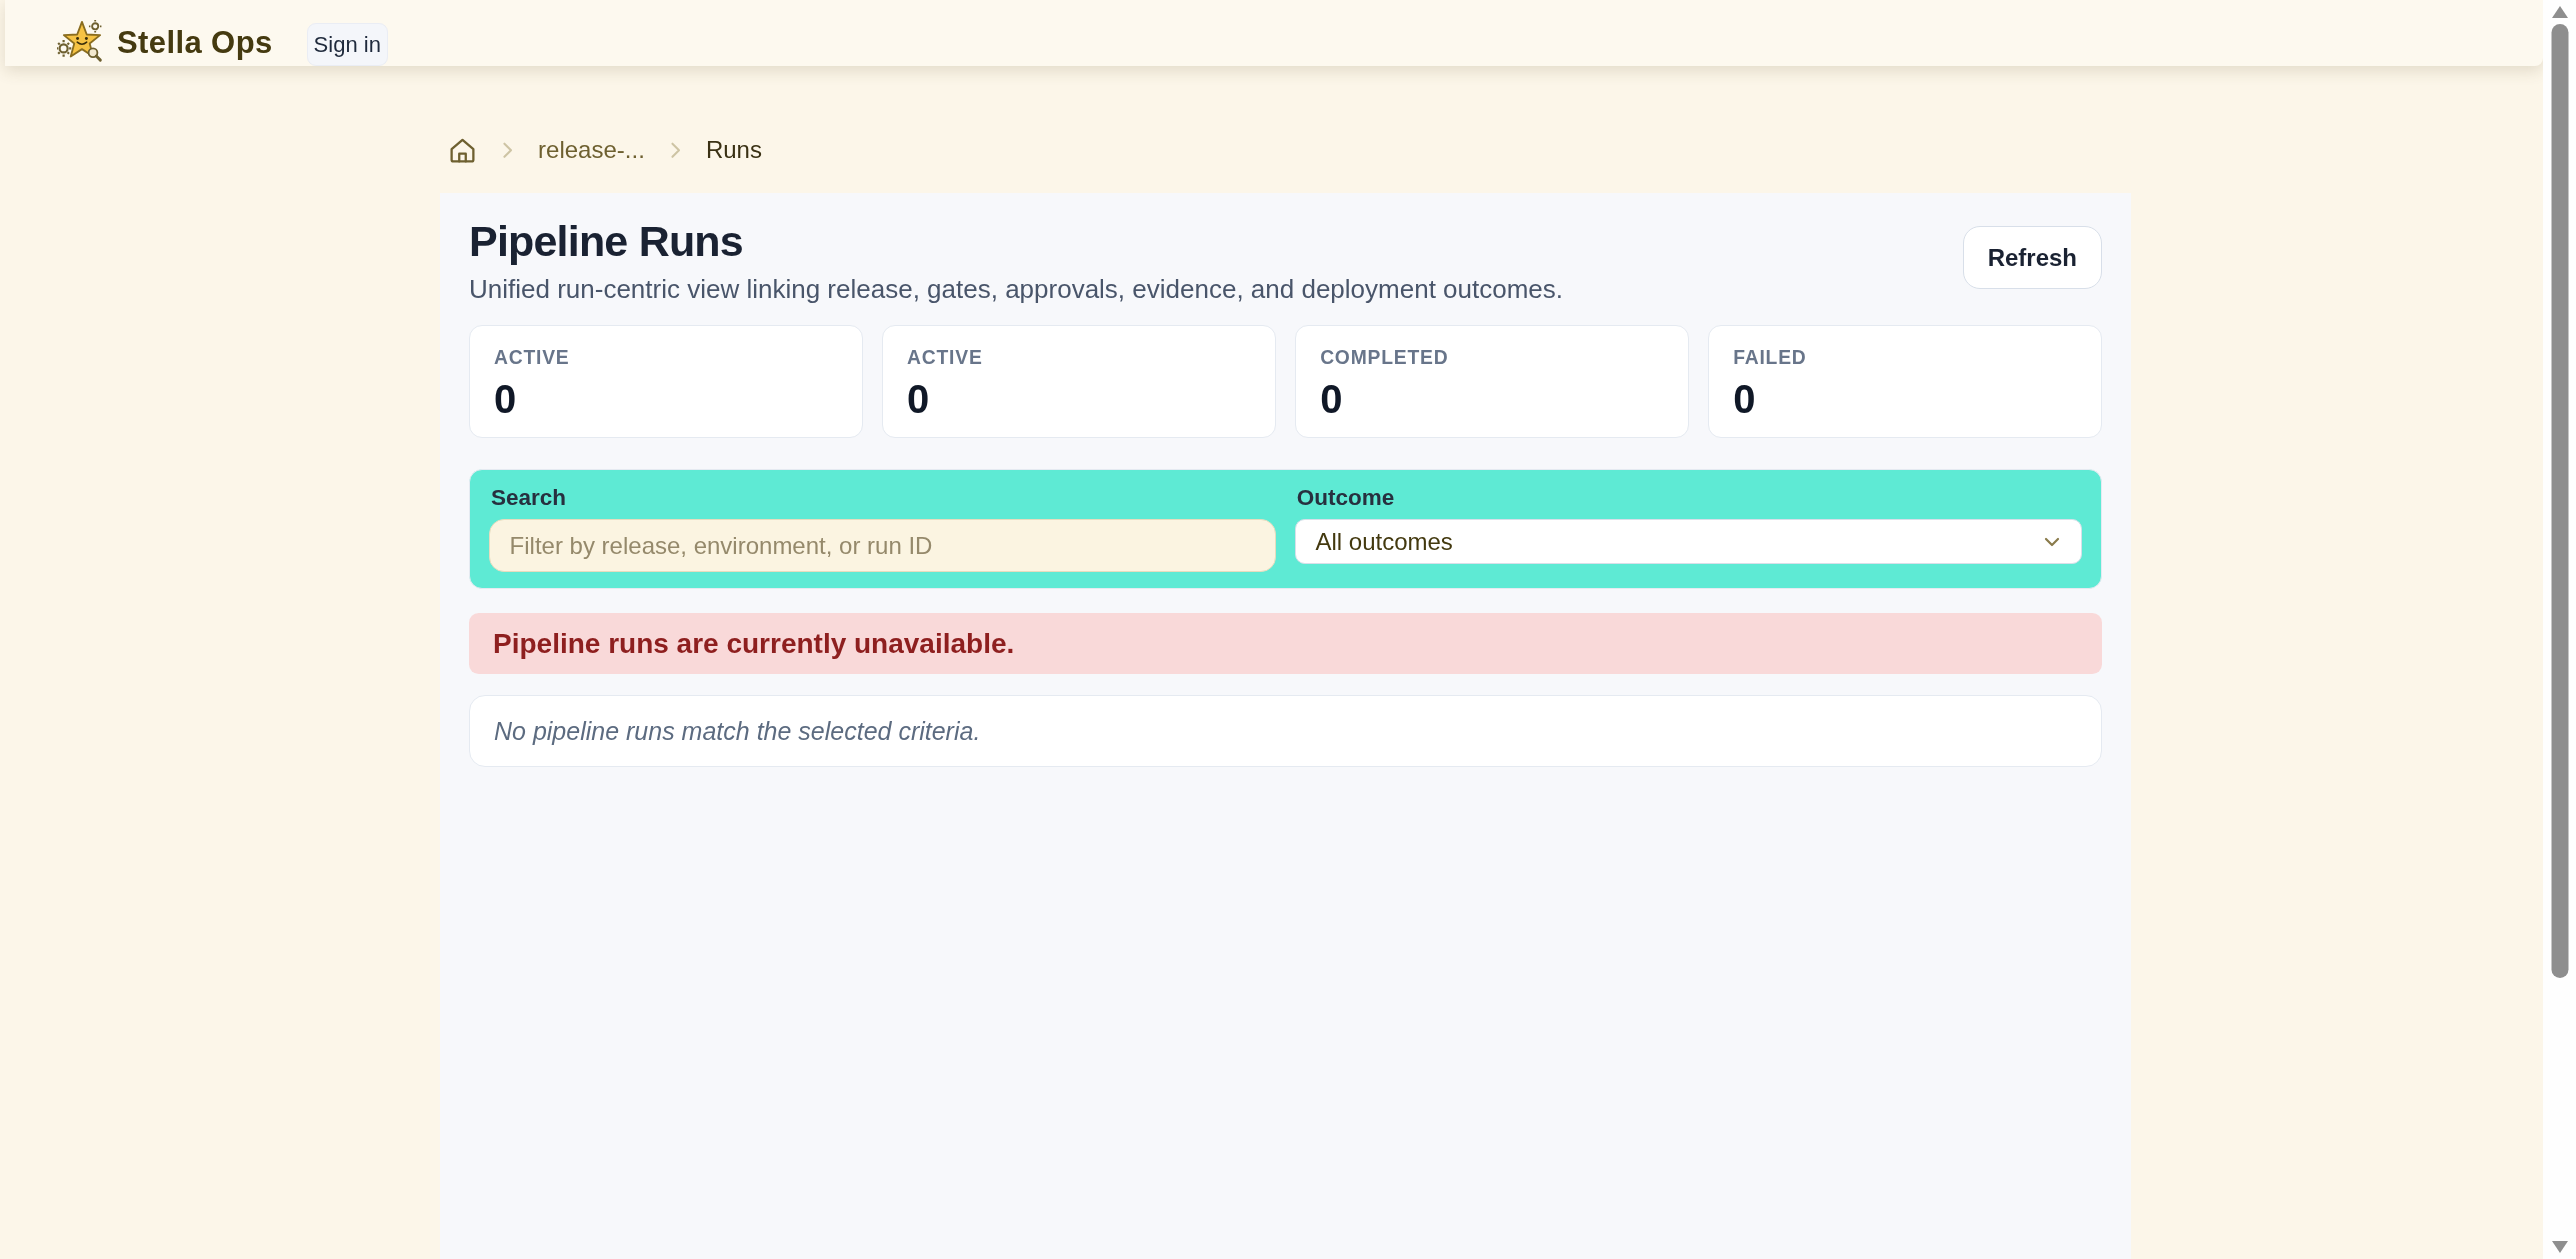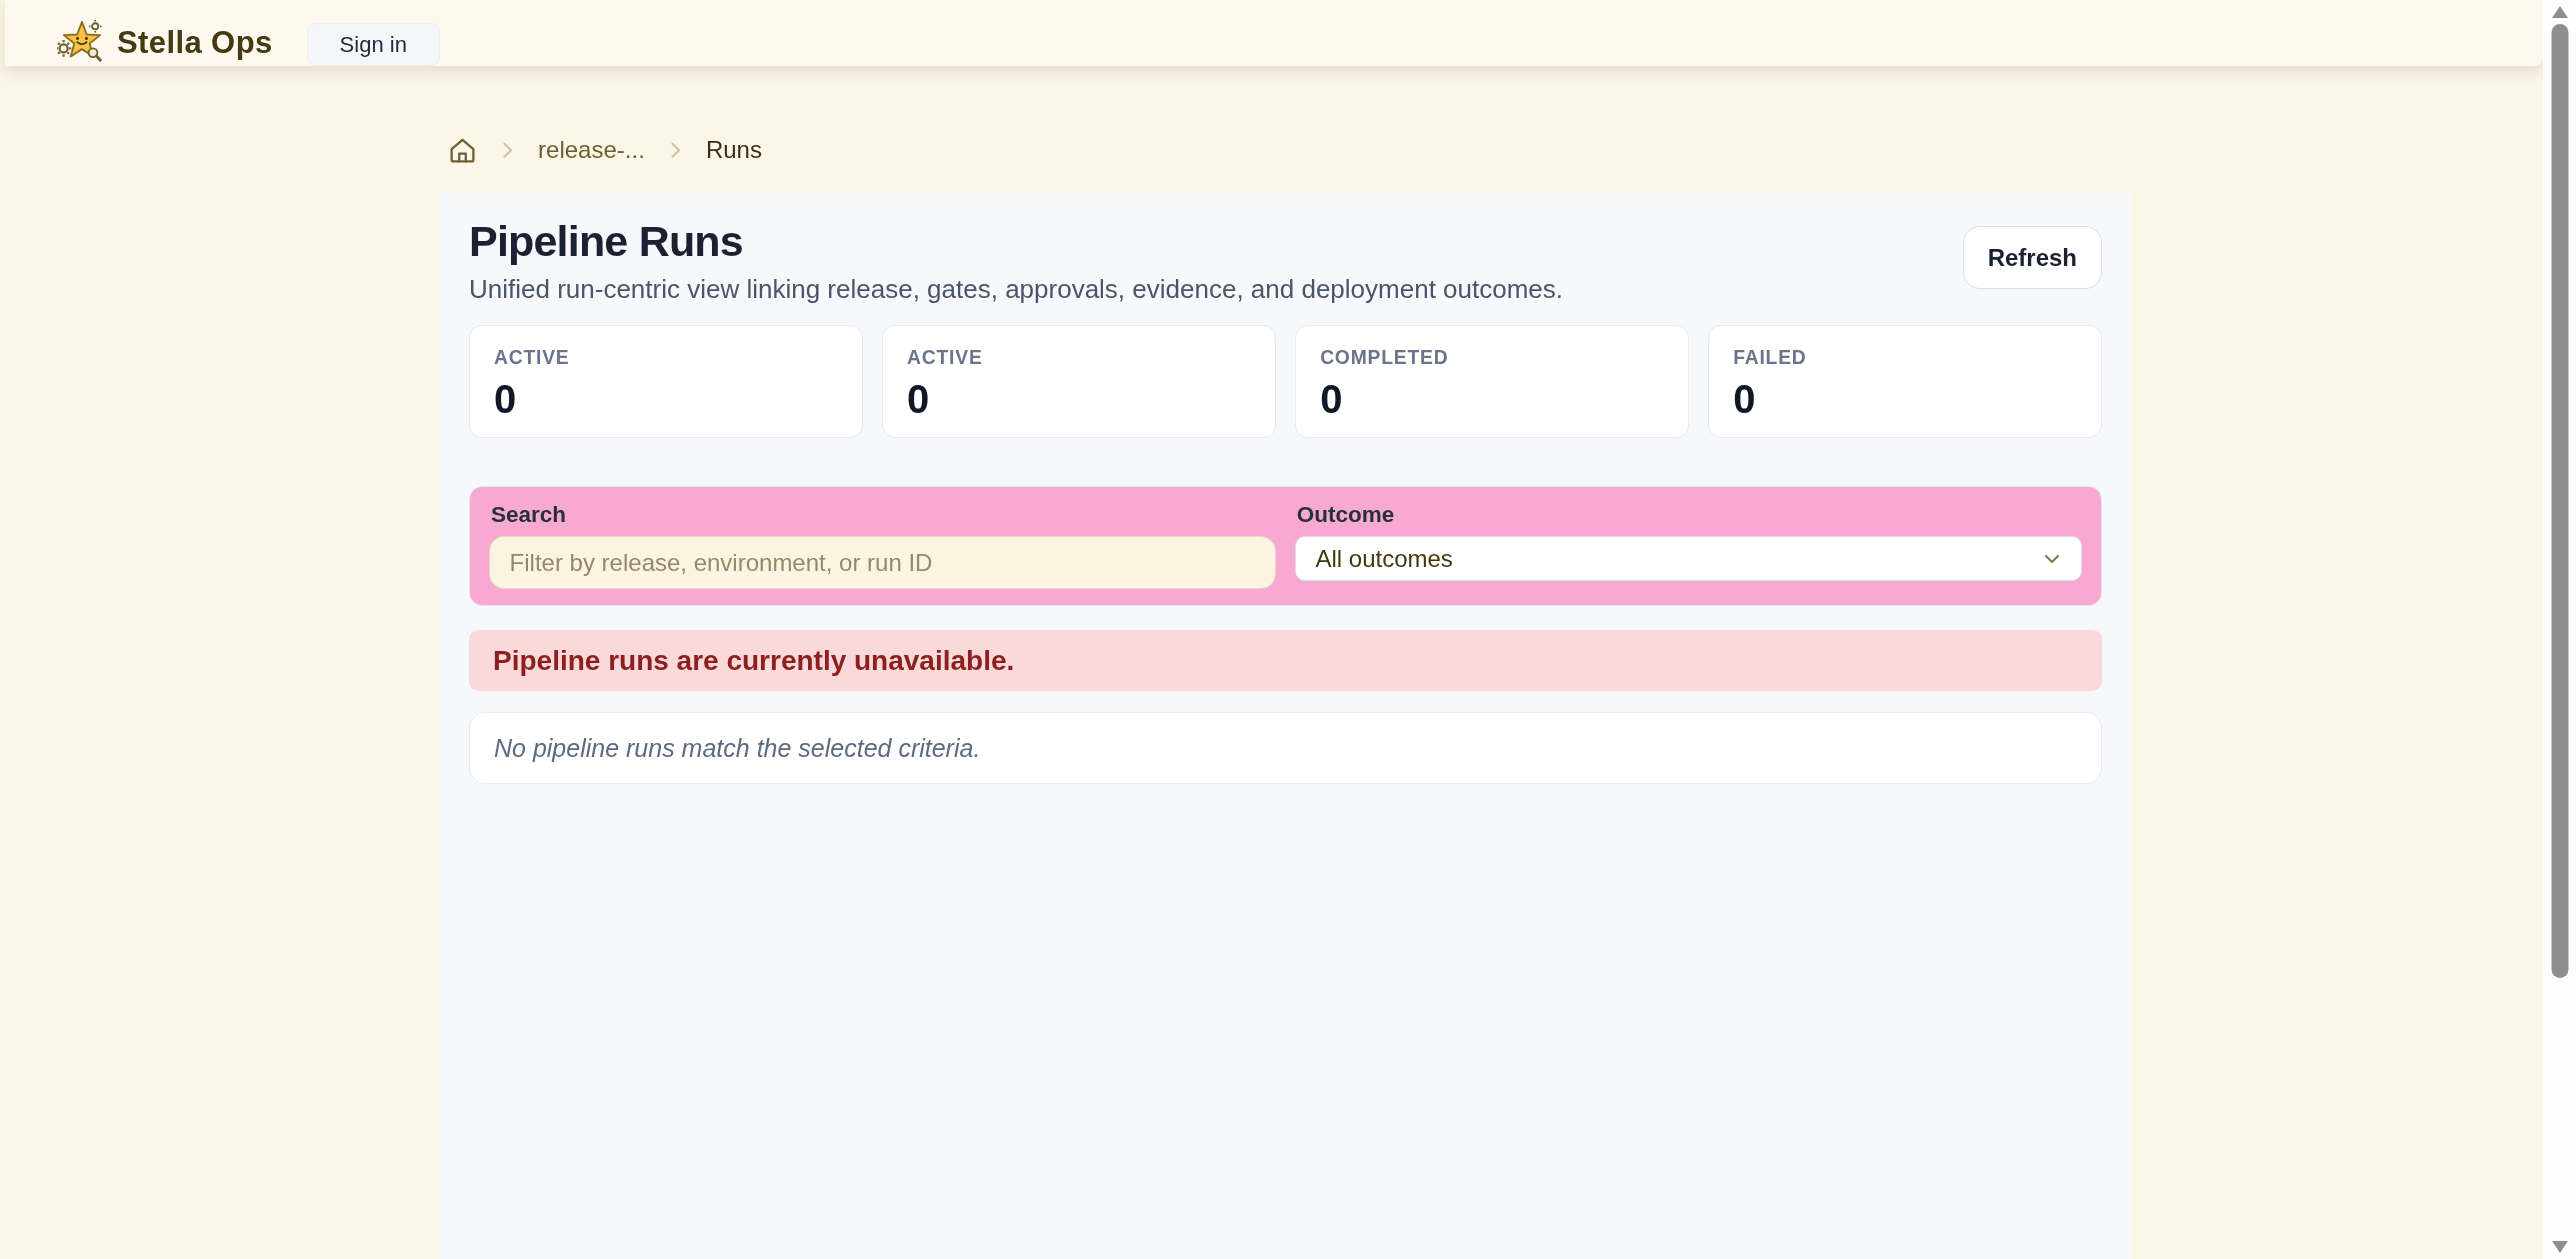--- a/index.html
+++ b/index.html
@@ -19,21 +19,21 @@
     display:flex; align-items:flex-end;
     padding:0 39px 0 52px;
     box-shadow:0 4.8px 14.5px rgba(96,78,35,.16);
     border-radius:0 0 8px 0;
     z-index:5;
   }
   .brand { display:flex; align-items:center; gap:13px; }
   .brand-logo { width:47px; height:47px; display:flex; align-items:center; justify-content:center; }
   .brand-name { font-size:31px; font-weight:700; color:#453A10; letter-spacing:0.4px; }
   .signin-btn {
-    margin-left:34px; height:43px; padding:0 32px;
+    margin-left:34px; height:43px; padding:0 6px;
     background:#F4F6FA; border:0.8px solid #EAEDF4; border-radius:8.9px;
     font-family:inherit; font-size:22px; color:#1F2A3C; cursor:pointer;
   }
 
   
   .main-area {
     position:absolute; top:85px; left:0; right:33px; bottom:0;
     display:flex; justify-content:center;
     background:#FCF6E9;
     padding-left:28px;
@@ -70,22 +70,22 @@
   .stats { display:grid; grid-template-columns:repeat(4,1fr); gap:19.3px; margin-top:19.3px; }
   .stat-card {
     background:#FFFFFF; border:0.8px solid #E5EAF1; border-radius:13px;
     height:113px; padding:21px 24px;
   }
   .stat-label { font-size:19.3px; font-weight:700; color:#68758A; letter-spacing:0.8px; }
   .stat-value { margin-top:8px; font-size:40px; font-weight:700; color:#101827; }
 
   
   .filter-card {
-    margin-top:48px;
-    background:#f9a8d4; border:0.8px solid #E5EAF1; border-radius:13px;
+    margin-top:31px;
+    background:#5eead4; border:0.8px solid #E5EAF1; border-radius:13px;
     padding:16px 19.3px;
     display:grid; grid-template-columns:1fr 1fr; gap:19.3px;
   }
   .field-label {
     display:block; font-size:22.5px; line-height:24px; font-weight:600;
     color:#27303F; margin:0 0 9.7px 1.6px;
   }
   .search-input {
     width:100%; height:53px;
     background:#FBF4E1; border:1.6px solid #E7DCBE; border-radius:15px;

